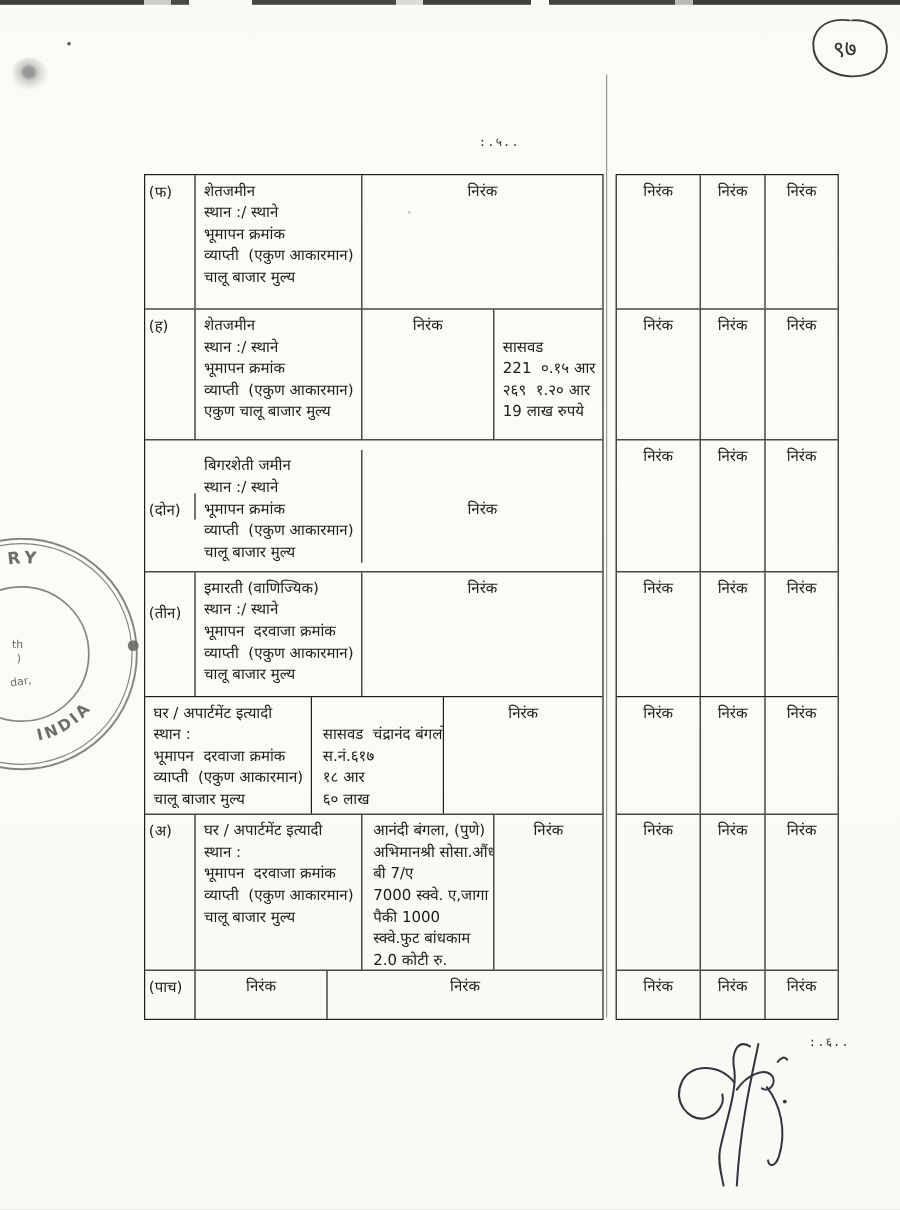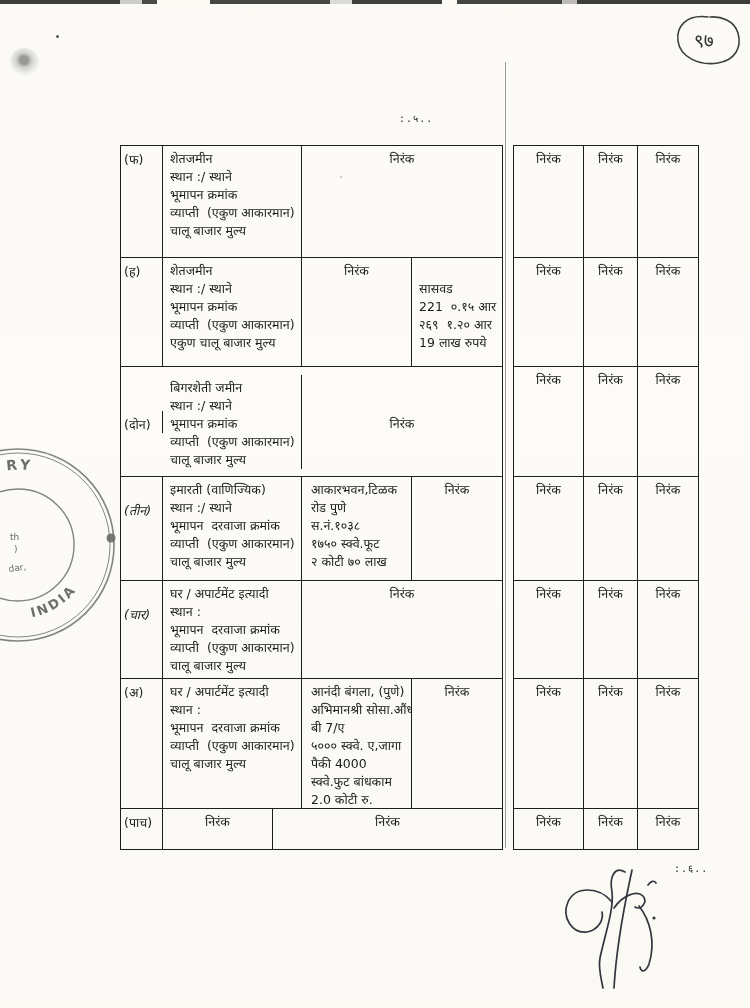--- a/index.html
+++ b/index.html
@@ -26,21 +26,21 @@
   #right-table{left:513px;top:145px;width:186px;}
   .t-row{display:flex;box-sizing:border-box;border-bottom:1px solid #1d1d1d;}
   .t-row:last-child{border-bottom:none;}
   .cell{box-sizing:border-box;border-right:1px solid #1d1d1d;overflow:hidden;}
   .t-row .cell:last-child{border-right:none;}
   .c-label{flex:0 0 42px;padding:5px 1px 0 3px;}
   .c-desc {flex:0 0 139px;padding:4px 2px 0 7px;}
   .c-val3 {flex:0 0 110px;padding:4px 2px 0 9px;}
   .c-val4 {flex:1 1 auto;padding:4px 2px 0 7px;}
   .cell.center{text-align:center;padding-left:2px;padding-right:2px;}
-  .lbl-low .lbl{padding-top:20px;font-style:italic;}
+  .lbl-low .lbl{padding-top:20px;}
   .dev{font-size:12.5px;color:#1b1b1b;}
   .line{min-height:18px;line-height:18px;white-space:pre;}
   .lbl{line-height:17px;white-space:pre;}
   .rcell{box-sizing:border-box;border-right:1px solid #1d1d1d;text-align:center;padding-top:4px;overflow:hidden;}
   .rc0{flex:0 0 70px;} .rc1{flex:0 0 54px;} .rc2{flex:1 1 auto;border-right:none;}
   .stray-line{position:absolute;left:505px;top:62px;width:1px;height:786px;background:#3a3a3a;opacity:.5;}
   
   .stamp{position:absolute;left:0;top:448px;}
   .signature{position:absolute;left:553px;top:862px;}
   .circled-num{position:absolute;left:670px;top:10px;}
@@ -123,63 +123,60 @@
         <div class="cell c-label">
           <div class="dev lbl">(तीन)</div>
         </div>
         <div class="cell c-desc">
           <div class="dev line">इमारती (वाणिज्यिक)</div>
           <div class="dev line">स्थान :/ स्थाने</div>
           <div class="dev line">भूमापन  दरवाजा क्रमांक</div>
           <div class="dev line">व्याप्ती  (एकुण आकारमान)</div>
           <div class="dev line">चालू बाजार मुल्य</div>
         </div>
-        <div class="cell c-val3">
-          <div class="dev line">आकारभवन,टिळक</div>
-          <div class="dev line">रोड पुणे</div>
-          <div class="dev line">स.नं.१०३८</div>
-          <div class="dev line">१७५० स्क्वे.फूट</div>
-          <div class="dev line">२ कोटी ७० लाख</div>
-        </div>
         <div class="cell c-val4 center">
           <div class="dev line">निरंक</div>
         </div>
       </div>
       <div class="t-row lbl-low" style="height: 98px;">
-        <div class="cell c-label">
-          <div class="dev lbl">(चार)</div>
-        </div>
         <div class="cell c-desc">
           <div class="dev line">घर / अपार्टमेंट इत्यादी</div>
           <div class="dev line">स्थान :</div>
           <div class="dev line">भूमापन  दरवाजा क्रमांक</div>
           <div class="dev line">व्याप्ती  (एकुण आकारमान)</div>
           <div class="dev line">चालू बाजार मुल्य</div>
+        </div>
+        <div class="cell c-val3">
+          <div class="dev line"></div>
+          <div class="dev line">सासवड  चंद्रानंद बंगलो</div>
+          <div class="dev line">स.नं.६१७</div>
+          <div class="dev line">१८ आर</div>
+          <div class="dev line">६० लाख</div>
         </div>
         <div class="cell c-val4 center">
           <div class="dev line">निरंक</div>
         </div>
       </div>
       <div class="t-row" style="height: 130px;">
         <div class="cell c-label">
           <div class="dev lbl">(अ)</div>
         </div>
         <div class="cell c-desc">
           <div class="dev line">घर / अपार्टमेंट इत्यादी</div>
           <div class="dev line">स्थान :</div>
           <div class="dev line">भूमापन  दरवाजा क्रमांक</div>
           <div class="dev line">व्याप्ती  (एकुण आकारमान)</div>
           <div class="dev line">चालू बाजार मुल्य</div>
         </div>
         <div class="cell c-val3">
           <div class="dev line">आनंदी बंगला, (पुणे)</div>
           <div class="dev line">अभिमानश्री सोसा.औंध</div>
           <div class="dev line">बी 7/ए</div>
-          <div class="dev line">५००० स्क्वे. ए,जागा</div>
-          <div class="dev line">पैकी 4000</div>
+          <div class="dev line">7000 स्क्वे. ए,जागा</div>
+          <div class="dev line">पैकी 1000</div>
           <div class="dev line">स्क्वे.फुट बांधकाम</div>
           <div class="dev line">2.0 कोटी रु.</div>
         </div>
         <div class="cell c-val4 center">
           <div class="dev line">निरंक</div>
         </div>
       </div>
       <div class="t-row" style="height: 40px;">
         <div class="cell c-label">
           <div class="dev lbl">(पाच)</div>

